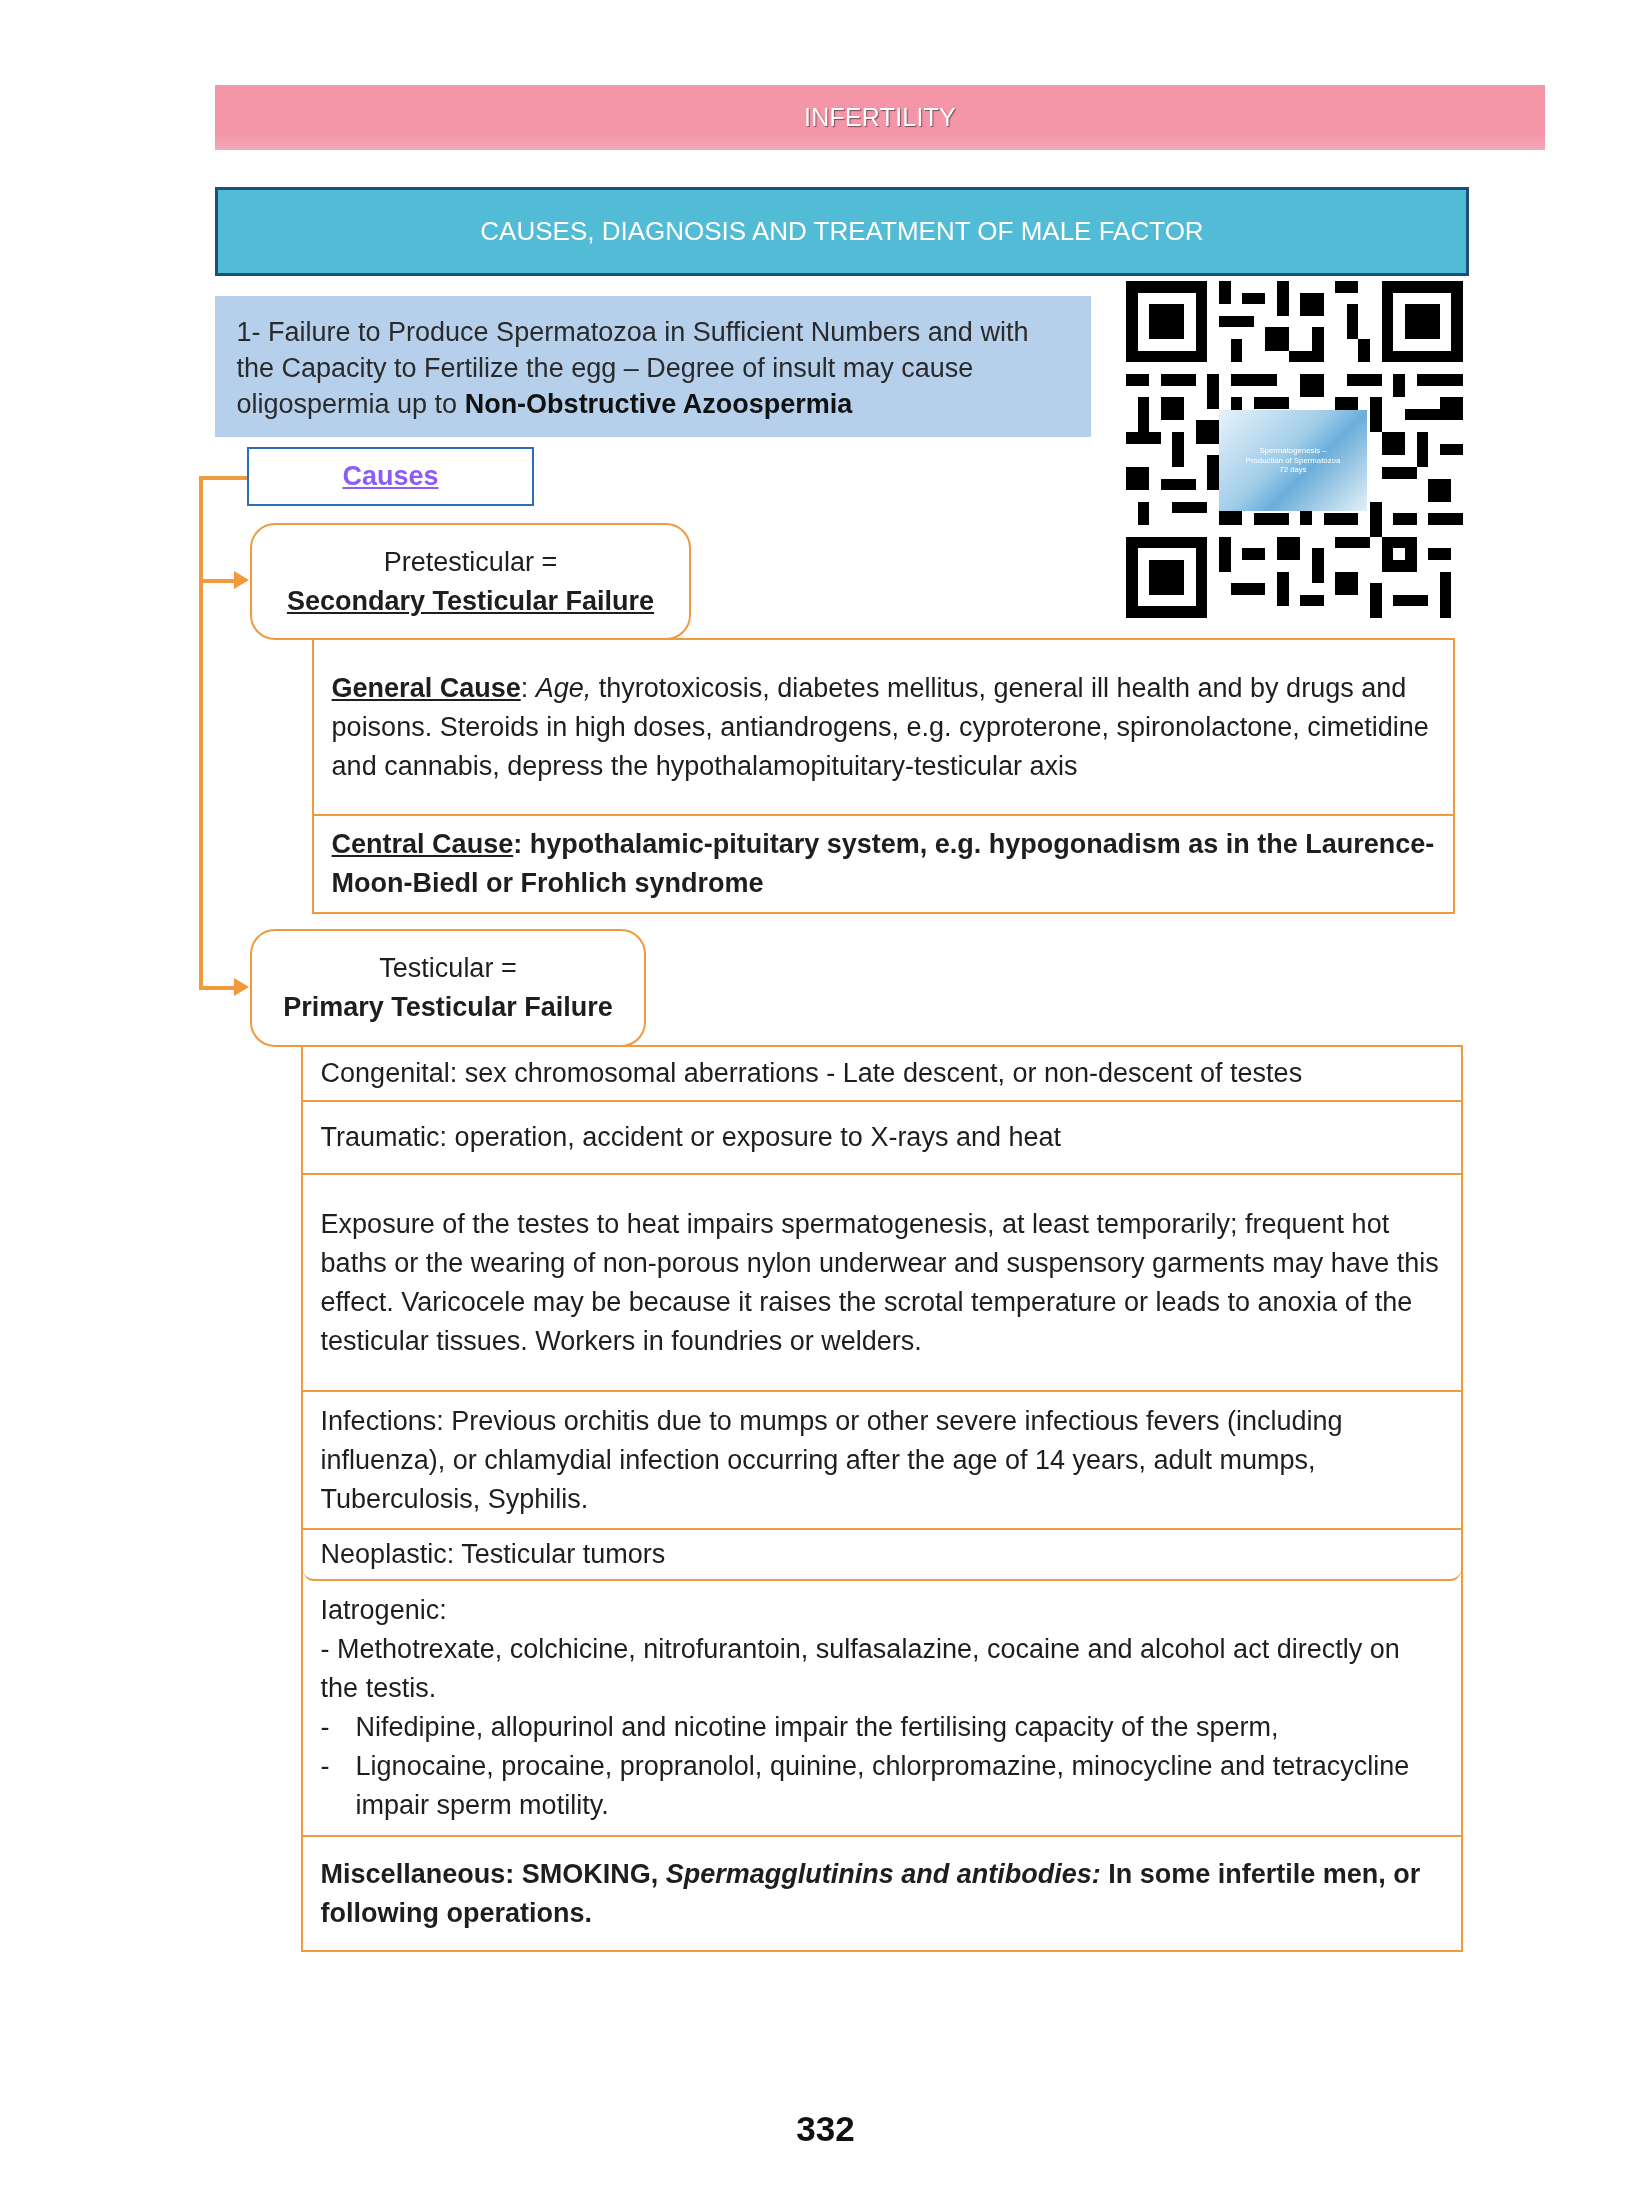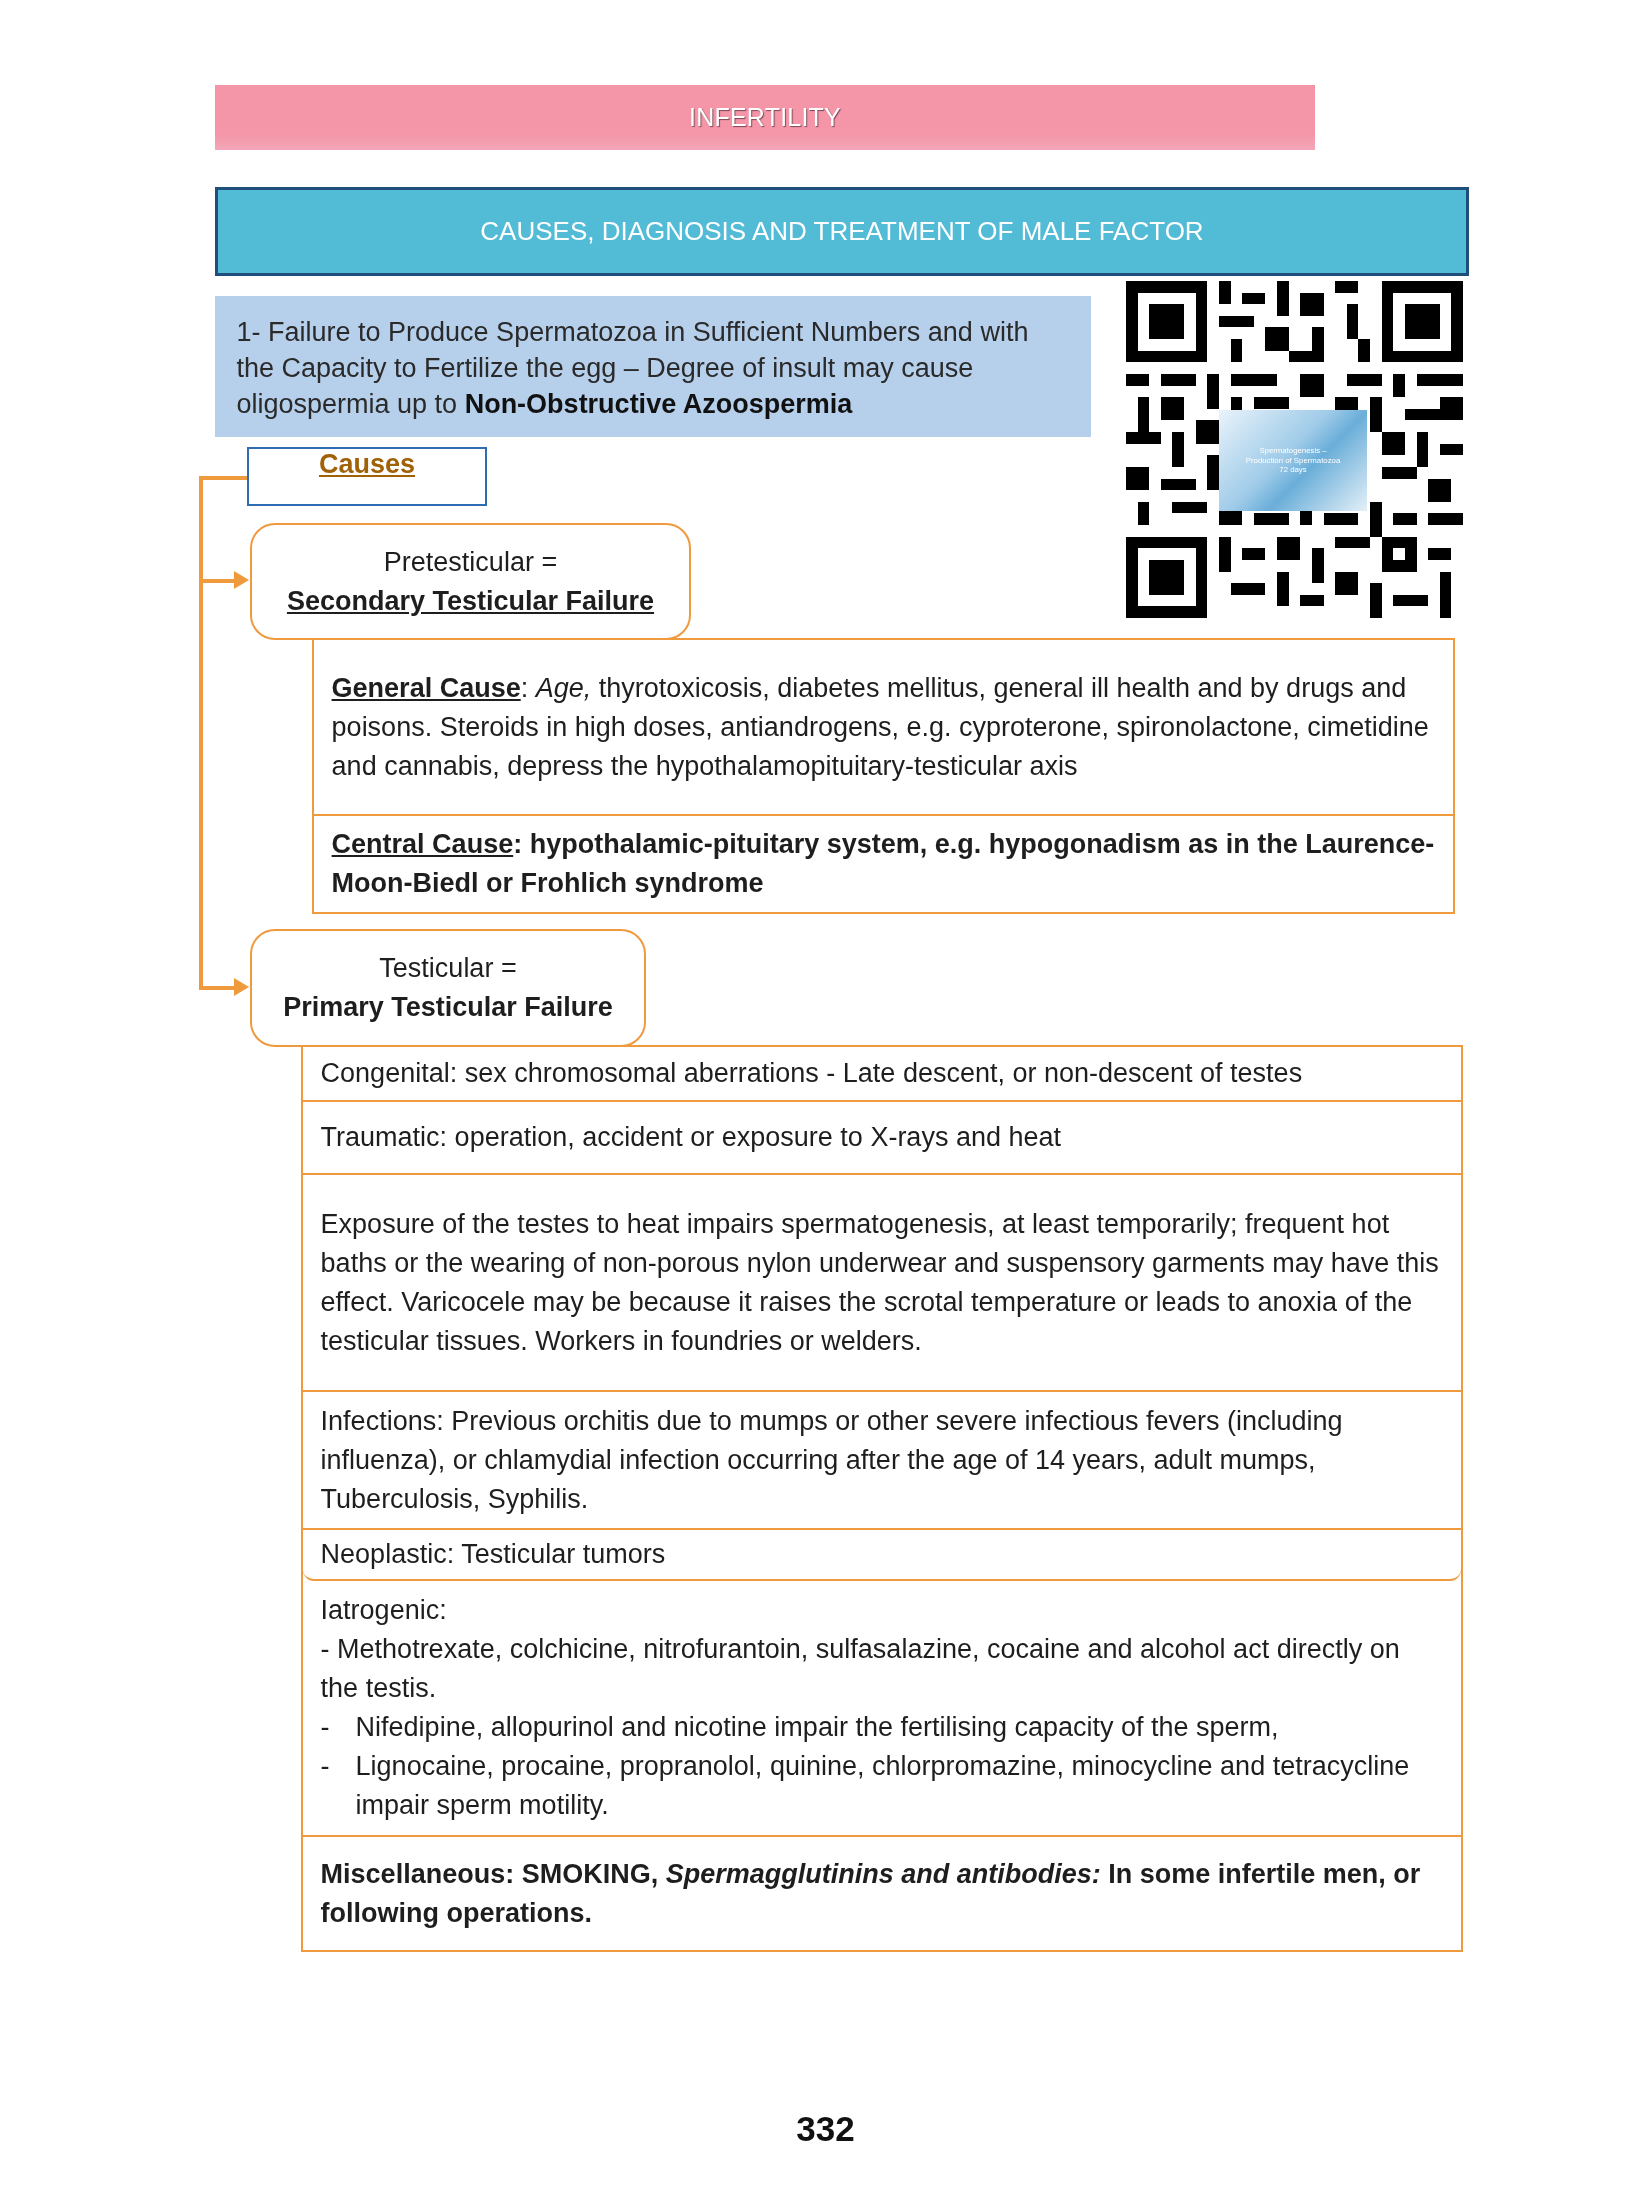--- a/index.html
+++ b/index.html
@@ -1,37 +1,37 @@
 <!DOCTYPE html>
 <html><head>
 <meta charset="utf-8">
 <style>
   html, body { margin:0; padding:0; background:#ffffff; }
   body { width:1651px; height:2204px; position:relative; overflow:hidden;
          font-family:"Liberation Sans", "DejaVu Sans", sans-serif; color:#1e1e1e; }
   .abs { position:absolute; box-sizing:border-box; }
-  .title-bar { left:215px; top:85px; width:1100px; height:65px;
+  .title-bar { left:215px; top:85px; width:1330px; height:65px;
     background:linear-gradient(#f495a8 0%, #f495a8 75%, #f3a7b9 100%);
     color:#fff; font-size:25px; display:flex; align-items:center; justify-content:center;
     text-shadow:1px 1px 1px #7a4a55; letter-spacing:0.2px; }
   .subtitle-bar { left:215px; top:187px; width:1254px; height:89px;
     background:#52bbd6; border:3.9px solid #1f4e7a;
     color:#fff; font-size:26px; display:flex; align-items:center; justify-content:center; }
   .intro { left:215px; top:296px; width:876px; height:141px; background:#b6cfeb;
     padding:17.6px 21.5px; font-size:27px; line-height:36px; color:#2a2a2a; }
   .intro b { color:#111; }
   .qr { left:1126px; top:281px; width:337px; height:337px; background:#fff; }
   .qr svg { width:100%; height:100%; display:block; }
   .qr-center { left:1219px; top:410px; width:148px; height:101px;
     background:linear-gradient(135deg,#e9f3fb 0%,#9fcbe8 45%,#6aaed9 60%,#e5f0f8 100%);
     display:flex; align-items:center; justify-content:center; text-align:center;
     font-size:7.8px; line-height:9.8px; color:#fff; }
-  .causes-box { left:247px; top:447px; width:240px; height:59px; border:2.9px solid #2e6db4;
-    background:#fff; display:flex; justify-content:center;
-    font-size:27px; font-weight:bold; text-decoration:underline; color:#a16207; }
+  .causes-box { left:247px; top:447px; width:287px; height:59px; border:2.9px solid #2e6db4;
+    background:#fff; display:flex; align-items:center; justify-content:center;
+    font-size:27px; font-weight:bold; text-decoration:underline; color:#8b5cf6; }
   .orange { border:2.9px solid #f09a3e; background:#fff; }
   .cat-box { display:flex; flex-direction:column; align-items:center; justify-content:center;
     font-size:27px; line-height:39px; text-align:center;border-radius:25px; }
   .cat-box .main { font-weight:bold; }
   .pre-box { left:250px; top:523px; width:441px; height:117px; }
   .pre-box .main { text-decoration:underline; }
   .test-box { left:250px; top:929px; width:396px; height:118px; }
   .rows { display:flex; flex-direction:column; }
   .row { box-sizing:border-box; border-bottom:2.9px solid #f09a3e; padding:0 17.6px;
     font-size:27px; line-height:39px; display:flex; flex-direction:column; justify-content:center; }

